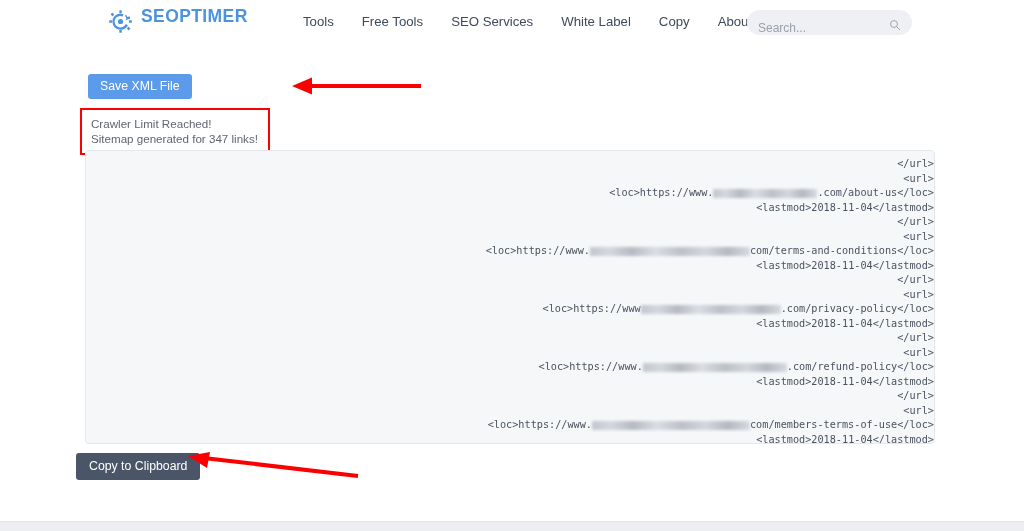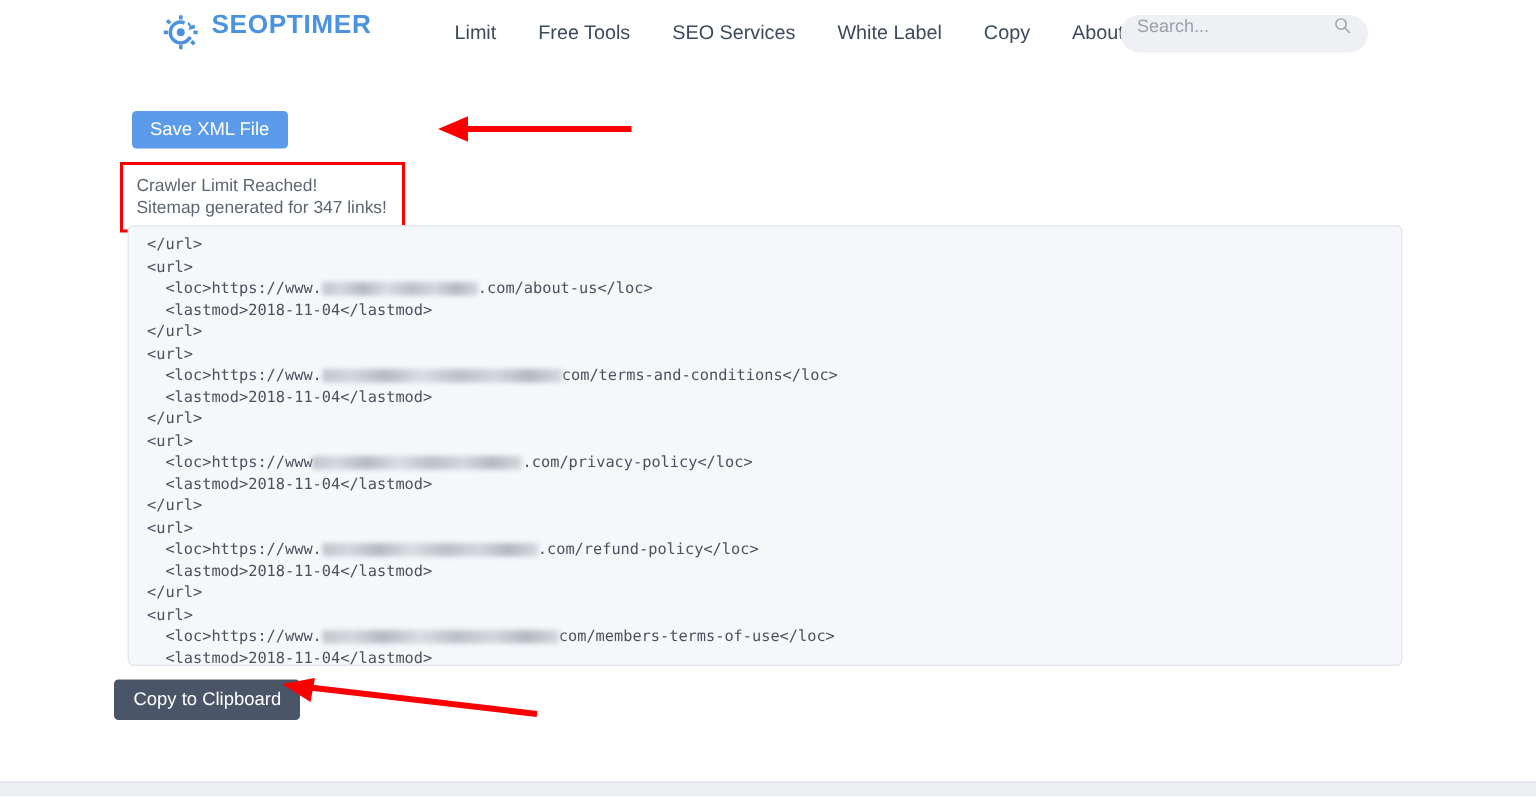--- a/index.html
+++ b/index.html
@@ -69,21 +69,21 @@
 
   .search-box {
     position: absolute;
     right: 112px;
     top: 10px;
     width: 165px;
     height: 25px;
     background: #eef0f3;
     border-radius: 13px;
     display: flex;
-    align-items: flex-start;
+    align-items: flex-end;
     padding: 0 11px;
   }
   .search-input {
     border: none;
     background: transparent;
     outline: none;
     font-family: "Liberation Sans", sans-serif;
     font-size: 12px;
     color: #6e7781;
     flex: 1;
@@ -137,20 +137,21 @@
     position: absolute;
     left: 85px;
     top: 150px;
     width: 850px;
     height: 294px;
     background: #f5f7f9;
     border: 1px solid #e3e8ed;
     border-radius: 4px;
     overflow: hidden;
     padding: 6px 0 0 12px;
+    text-align: right;
   }
   .xml-code {
     font-family: "DejaVu Sans Mono", monospace;
     font-size: 10.2px;
     line-height: 14.5px;
     color: #4a5260;
     white-space: pre;
   }
   .xml-line { height: 14.5px; white-space: pre; }
   .redacted {
@@ -215,21 +216,21 @@
           <rect x="2.6" y="14.6" width="3.4" height="2.9" rx="0.6"></rect>
           <rect x="5.0" y="6.1" width="2.9" height="3.4" rx="0.6" transform="rotate(-45 6.4 7.8)"></rect>
           <rect x="24.1" y="22.5" width="2.9" height="3.4" rx="0.6" transform="rotate(-45 25.6 24.2)"></rect>
         </g>
       </svg>
     </span>
     <span class="brand-name">SEOPTIMER</span>
   </a>
 
   <nav class="main-nav">
-    <a class="nav-link" href="#">Limit</a>
+    <a class="nav-link" href="#">Tools</a>
     <a class="nav-link" href="#">Free Tools</a>
     <a class="nav-link" href="#">SEO Services</a>
     <a class="nav-link" href="#">White Label</a>
     <a class="nav-link" href="#">Copy</a>
     <a class="nav-link" href="#">About</a>
     <a class="nav-link" href="#">Login</a>
   </nav>
 
   <div class="search-box">
     <input class="search-input" type="text" placeholder="Search..." style="">

